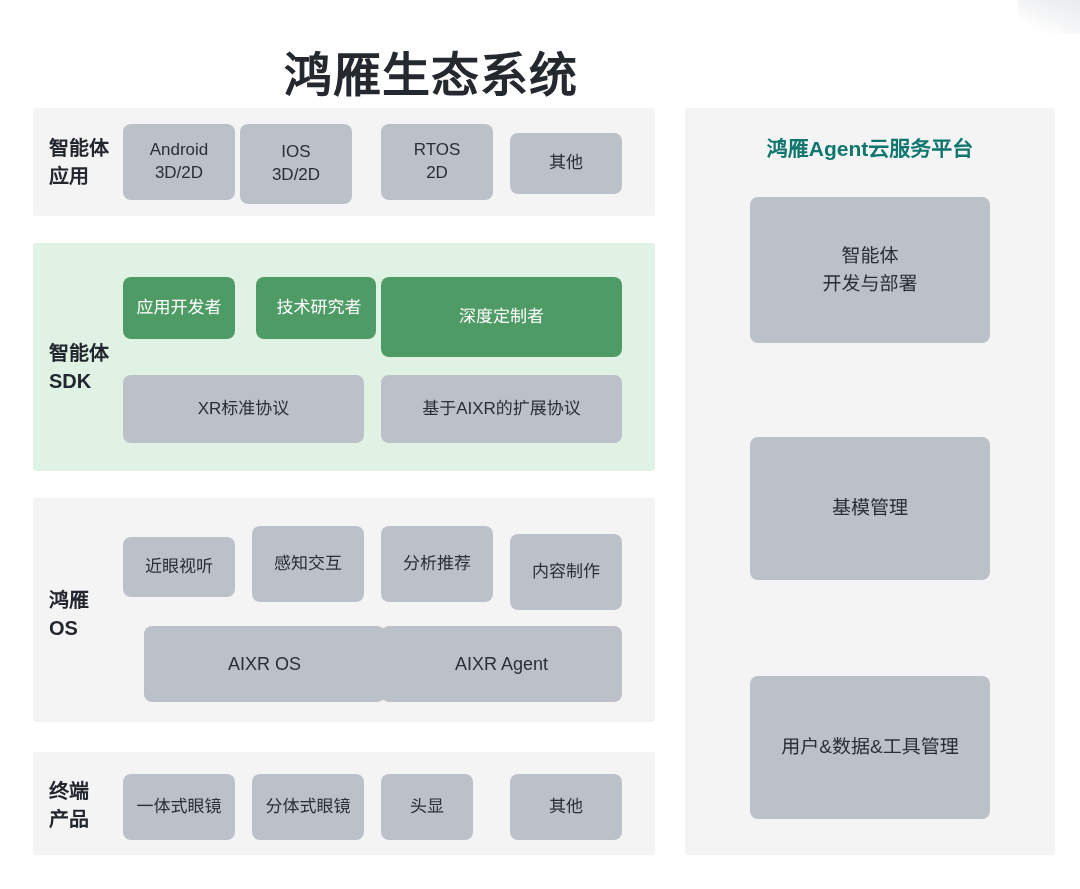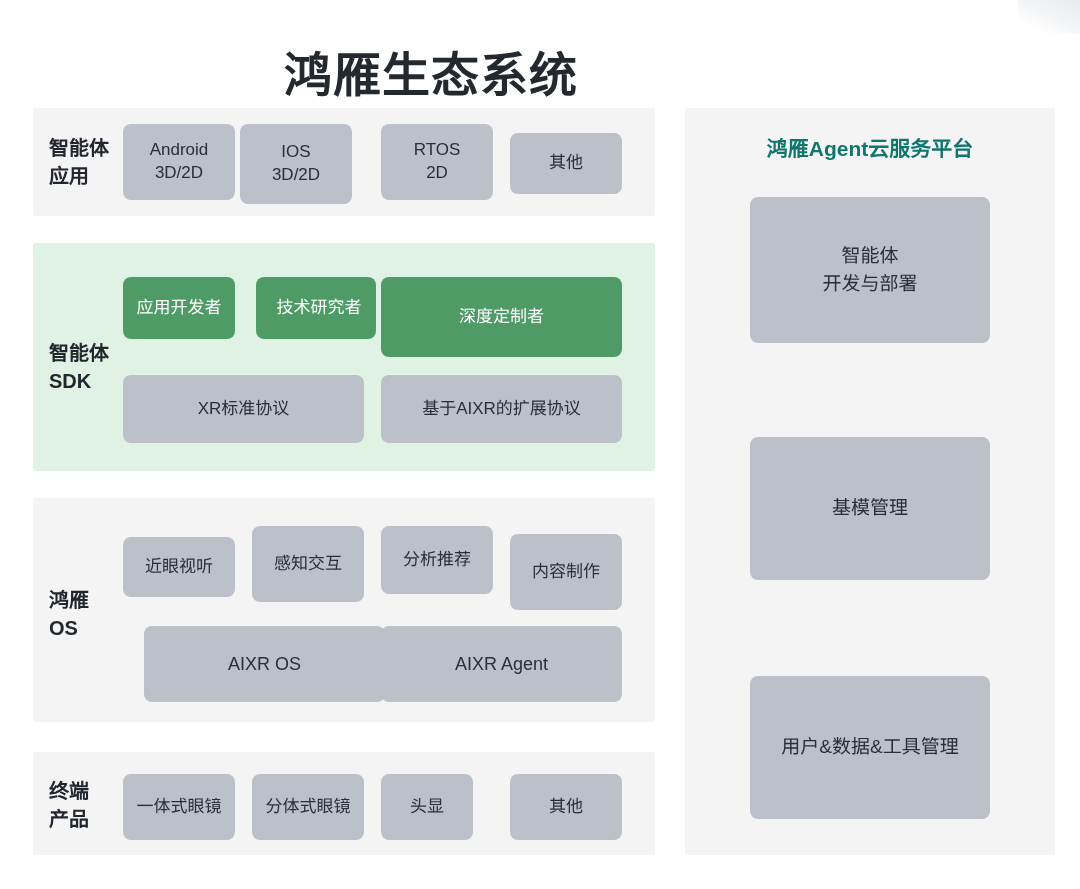--- a/index.html
+++ b/index.html
@@ -137,21 +137,21 @@
 <div class="card green" style="left:256px; top:277px; width:120px; height:62px;padding-left:12px;">技术研究者</div>
 <div class="card green" style="left:381px; top:277px; width:241px; height:80px;">深度定制者</div>
 <div class="card" style="left:123px; top:375px; width:241px; height:68px;">XR标准协议</div>
 <div class="card" style="left:381px; top:375px; width:241px; height:68px;">基于AIXR的扩展协议</div>
 
 <div class="panel" style="left:33px; top:498px; width:622px; height:224px;"></div>
 <div class="row-label" style="left:49px; top:587px; width:70px;">鸿雁
 OS</div>
 <div class="card" style="left:123px; top:537px; width:112px; height:60px;">近眼视听</div>
 <div class="card" style="left:252px; top:526px; width:112px; height:76px;">感知交互</div>
-<div class="card" style="left:381px; top:526px; width:112px; height:68px;">分析推荐</div>
+<div class="card" style="left:381px; top:526px; width:112px; height:76px;">分析推荐</div>
 <div class="card" style="left:510px; top:526px; width:112px; height:76px;margin-top:8px;">内容制作</div>
 <div class="card latin" style="left:123px; top:626px; width:241px; height:76px;margin-left:21px;">AIXR OS</div>
 <div class="card latin" style="left:381px; top:626px; width:241px; height:76px;">AIXR Agent</div>
 
 <div class="panel" style="left:33px; top:752px; width:622px; height:103px;"></div>
 <div class="row-label" style="left:49px; top:778px; width:70px;">终端
 产品</div>
 <div class="card" style="left:123px; top:774px; width:112px; height:66px;">一体式眼镜</div>
 <div class="card" style="left:252px; top:774px; width:112px; height:66px;">分体式眼镜</div>
 <div class="card" style="left:381px; top:774px; width:92px; height:66px;">头显</div>

